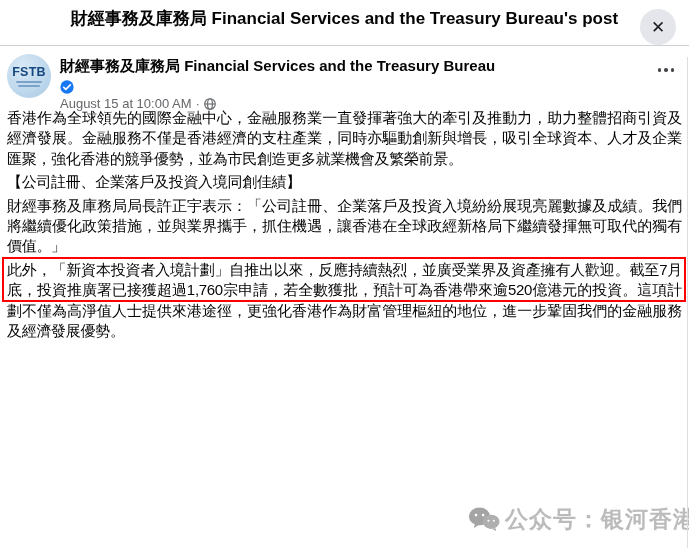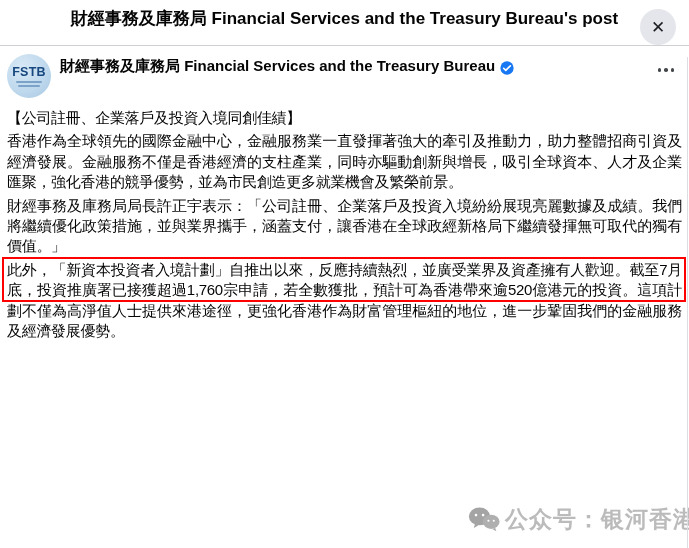--- a/index.html
+++ b/index.html
@@ -32,21 +32,21 @@
   .avatar{
     width:44px; height:44px; border-radius:50%; flex:0 0 44px;
     background:radial-gradient(circle at 35% 30%, #D8E9F6 0%, #BDD7EC 60%, #A7C8E2 100%);
     display:flex; flex-direction:column; align-items:center; justify-content:center;
     cursor:pointer; overflow:hidden;
   }
   .avatar-initials{ font-size:12.5px; font-weight:bold; color:#17477F; letter-spacing:0.2px; line-height:13px; }
   .avatar-line{ width:26px; height:2px; margin-top:2px; background:#7BA3C9; border-radius:1px; }
   .avatar-line.short{ width:22px; }
   .author-block{ padding-top:2px; }
-  .author-line{ display:flex; align-items:flex-end; gap:5px; }
+  .author-line{ display:flex; align-items:flex-start; gap:5px;flex-direction:column; }
   .author-name{ font-size:15px; line-height:19px; font-weight:bold; color:#050505; cursor:pointer; }
   .verified{ width:14px; height:14px; flex:0 0 14px; }
   .meta-line{ display:flex; align-items:center; gap:4px; margin-top:2px;
     font-size:13px; color:#65676B; }
   .globe{ width:12px; height:12px; }
   .more-btn{
     position:absolute; right:15px; top:22px; border:none; background:transparent;
     cursor:pointer; display:flex; gap:3px; align-items:center;
   }
   .more-btn .dot{ width:3.5px; height:3.5px; border-radius:50%; background:#44474A; }
@@ -97,32 +97,41 @@
     <span class="avatar-line short"></span>
   </div>
   <div class="author-block">
     <div class="author-line">
       <span class="author-name">財經事務及庫務局 Financial Services and the Treasury Bureau</span>
       <svg class="verified" viewBox="0 0 16 16">
         <circle cx="8" cy="8" r="7.6" fill="#1877F2"></circle>
         <path d="M4.2 8.3l2.4 2.5 5.2-5.3" stroke="#fff" stroke-width="1.9" fill="none" stroke-linecap="round" stroke-linejoin="round"></path>
       </svg>
     </div>
+    <div class="meta-line">
+      <span>August 15 at 10:00 AM</span>
+      <span>·</span>
+      <svg class="globe" viewBox="0 0 12 12">
+        <circle cx="6" cy="6" r="5.3" fill="none" stroke="#65676B" stroke-width="1.1"></circle>
+        <ellipse cx="6" cy="6" rx="2.4" ry="5.3" fill="none" stroke="#65676B" stroke-width="1.1"></ellipse>
+        <line x1="0.8" y1="6" x2="11.2" y2="6" stroke="#65676B" stroke-width="1.1"></line>
+      </svg>
+    </div>
   </div>
   <button class="more-btn">
     <span class="dot"></span>
     <span class="dot"></span>
     <span class="dot"></span>
   </button>
 </div>
 
 <div class="post-body">
+  <p class="post-paragraph">香港作為全球領先的國際金融中心，金融服務業一直發揮著強大的牽引及推動力，助力整體招商引資及經濟發展。金融服務不僅是香港經濟的支柱產業，同時亦驅動創新與增長，吸引全球資本、人才及企業匯聚，強化香港的競爭優勢，並為市民創造更多就業機會及繁榮前景。</p>
   <p class="post-paragraph">【公司註冊、企業落戶及投資入境同創佳績】</p>
-  <p class="post-paragraph">香港作為全球領先的國際金融中心，金融服務業一直發揮著強大的牽引及推動力，助力整體招商引資及經濟發展。金融服務不僅是香港經濟的支柱產業，同時亦驅動創新與增長，吸引全球資本、人才及企業匯聚，強化香港的競爭優勢，並為市民創造更多就業機會及繁榮前景。</p>
-  <p class="post-paragraph">財經事務及庫務局局長許正宇表示：「公司註冊、企業落戶及投資入境紛紛展現亮麗數據及成績。我們將繼續優化政策措施，並與業界攜手，涵蓋支付，讓香港在全球政經新格局下繼續發揮無可取代的獨有價值。」</p>
+  <p class="post-paragraph">財經事務及庫務局局長許正宇表示：「公司註冊、企業落戶及投資入境紛紛展現亮麗數據及成績。我們將繼續優化政策措施，並與業界攜手，抓住機遇，讓香港在全球政經新格局下繼續發揮無可取代的獨有價值。」</p>
   <div class="highlight-wrap">
     <p class="post-paragraph" style="margin-top:3px;">此外，「新資本投資者入境計劃」自推出以來，反應持續熱烈，並廣受業界及資產擁有人歡迎。截至7月底，投資推廣署已接獲超過1,760宗申請，若全數獲批，預計可為香港帶來逾520億港元的投資。這項計劃不僅為高淨值人士提供來港途徑，更強化香港作為財富管理樞紐的地位，進一步鞏固我們的金融服務及經濟發展優勢。</p>
     <div class="red-box"></div>
   </div>
 </div>
 
 <div class="watermark">
   <svg class="wechat-icon" viewBox="0 0 36 30">
     <ellipse cx="13" cy="11" rx="12" ry="10" fill="#5a5a5a"></ellipse>
     <path d="M8 19l-1.5 5 5-2.8z" fill="#5a5a5a"></path>

